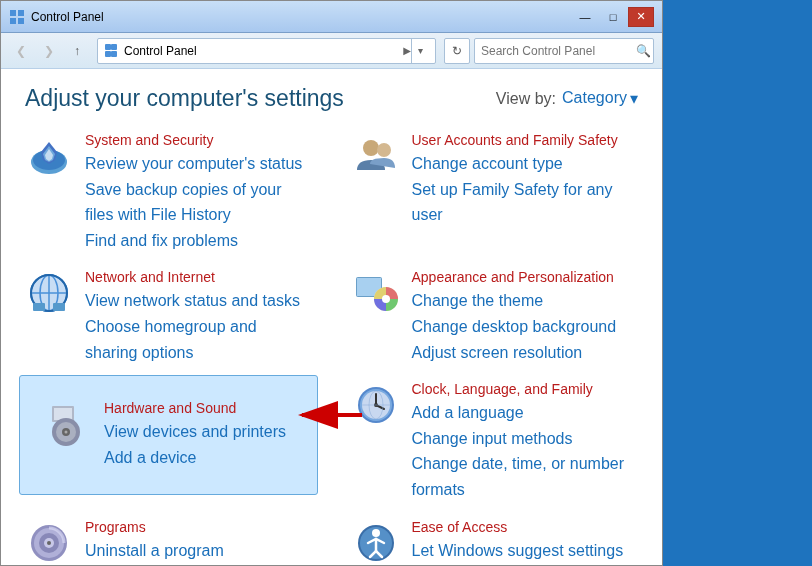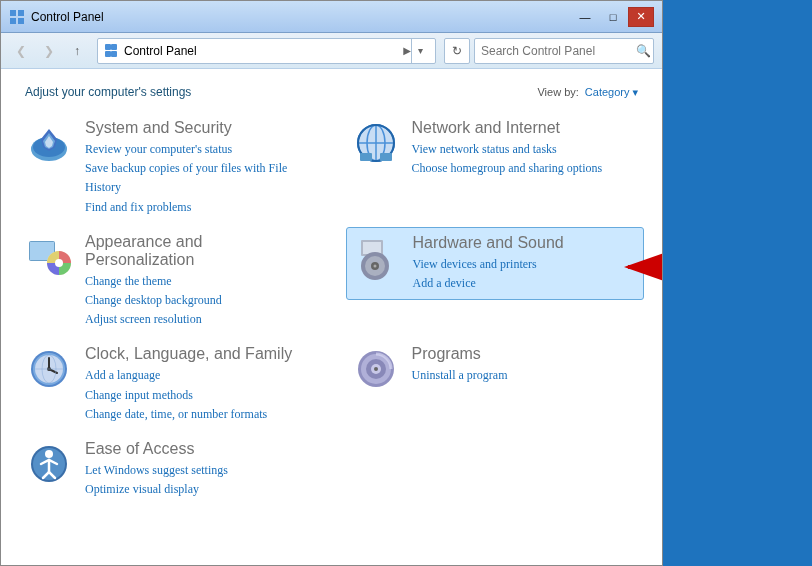--- a/index.html
+++ b/index.html
@@ -153,29 +153,29 @@
       padding: 16px 24px;
       overflow: auto;
     }
     .page-header {
       display: flex;
       justify-content: space-between;
       align-items: center;
       margin-bottom: 20px;
     }
     .page-title {
-      font-size: 12px;
+      font-size: 23px;
       color: #1a5276;
       font-weight: normal;
     }
     .viewby {
       display: flex;
       align-items: center;
       gap: 6px;
-      font-size: 11px;
+      font-size: 16px;
       color: #555;
     }
     .viewby-label { color: #555; }
     .viewby-value {
       color: #1a6fba;
       cursor: pointer;
       display: flex;
       gap: 3px;
     }
     
@@ -192,39 +192,38 @@
     .category-icon {
       width: 48px;
       height: 48px;
       flex-shrink: 0;
       display: flex;
       align-items: center;
       justify-content: center;
     }
     .category-text { flex: 1; }
     .category-title {
+      font-size: 14px;
+      color: #b91c1c;
+      cursor: pointer;
+      margin-bottom: 3px;
+    }
+    .category-link {
       font-size: 16px;
-      color: #737373;
-      cursor: pointer;
-      margin-bottom: 3px;
-    }
-    .category-link {
-      font-size: 12px;
       color: #1a6fba;
       cursor: pointer;
       display: block;
       line-height: 1.6;
-      font-family: Liberation Serif, serif;
     }
     
     .category-item.highlighted {
       background: #cce8ff;
       border: 1px solid #66aadd;
       border-radius: 3px;
-      padding: 6px;
+      padding: 24px;
       margin: -6px;
     }
   </style>
 </head>
 <body>
 
 <div class="window">
 
   <div class="titlebar">
     <div class="titlebar-left">
@@ -292,20 +291,35 @@
           </svg>
         </div>
         <div class="category-text">
           <div class="category-title">System and Security</div>
           <span class="category-link">Review your computer's status</span>
           <span class="category-link">Save backup copies of your files with File History</span>
           <span class="category-link">Find and fix problems</span>
         </div>
       </div>
 
+      <div class="category-item">
+        <div class="category-icon">
+          <svg width="48" height="48" viewBox="0 0 48 48">
+            <circle cx="19" cy="16" r="8" fill="#c8a878"></circle>
+            <path d="M5 38 Q5 28 19 28 Q33 28 33 38" fill="#5a7fa8"></path>
+            <circle cx="32" cy="18" r="7" fill="#d4b890"></circle>
+            <path d="M18 32 Q18 26 32 26 Q43 26 43 36" fill="#7a9fc8"></path>
+          </svg>
+        </div>
+        <div class="category-text">
+          <div class="category-title">User Accounts and Family Safety</div>
+          <span class="category-link">Change account type</span>
+          <span class="category-link">Set up Family Safety for any user</span>
+        </div>
+      </div>
 
       <div class="category-item">
         <div class="category-icon">
           <svg width="48" height="48" viewBox="0 0 48 48">
             <circle cx="24" cy="24" r="18" fill="#4a90d9" opacity="0.3"></circle>
             <circle cx="24" cy="24" r="18" fill="none" stroke="#4a90d9" stroke-width="2"></circle>
             <ellipse cx="24" cy="24" rx="9" ry="18" fill="none" stroke="#4a90d9" stroke-width="1.5"></ellipse>
             <line x1="6" y1="24" x2="42" y2="24" stroke="#4a90d9" stroke-width="1.5"></line>
             <line x1="24" y1="6" x2="24" y2="42" stroke="#4a90d9" stroke-width="1.5"></line>
             <circle cx="24" cy="24" r="18" fill="none" stroke="#2266aa" stroke-width="2"></circle>

